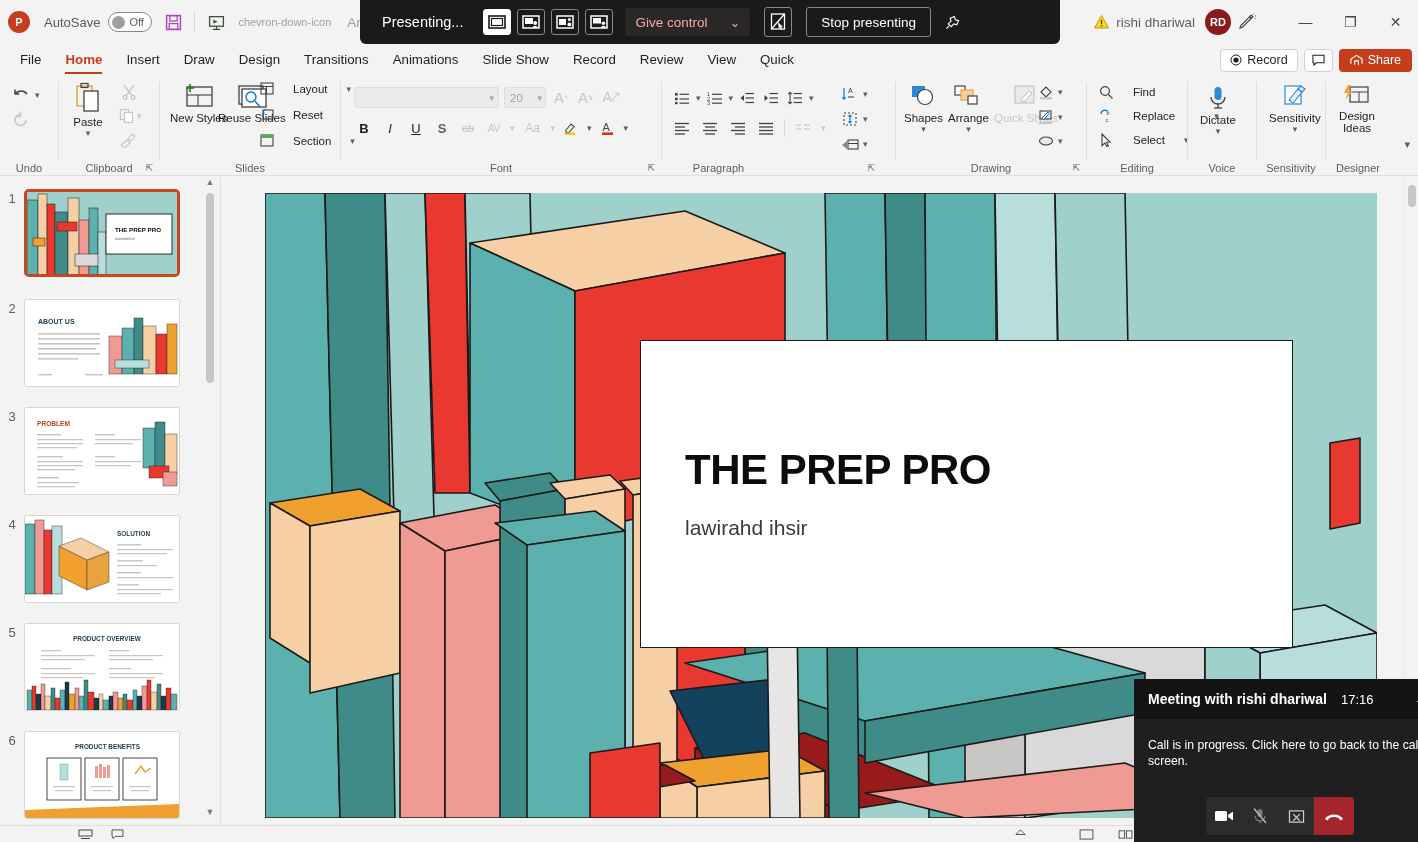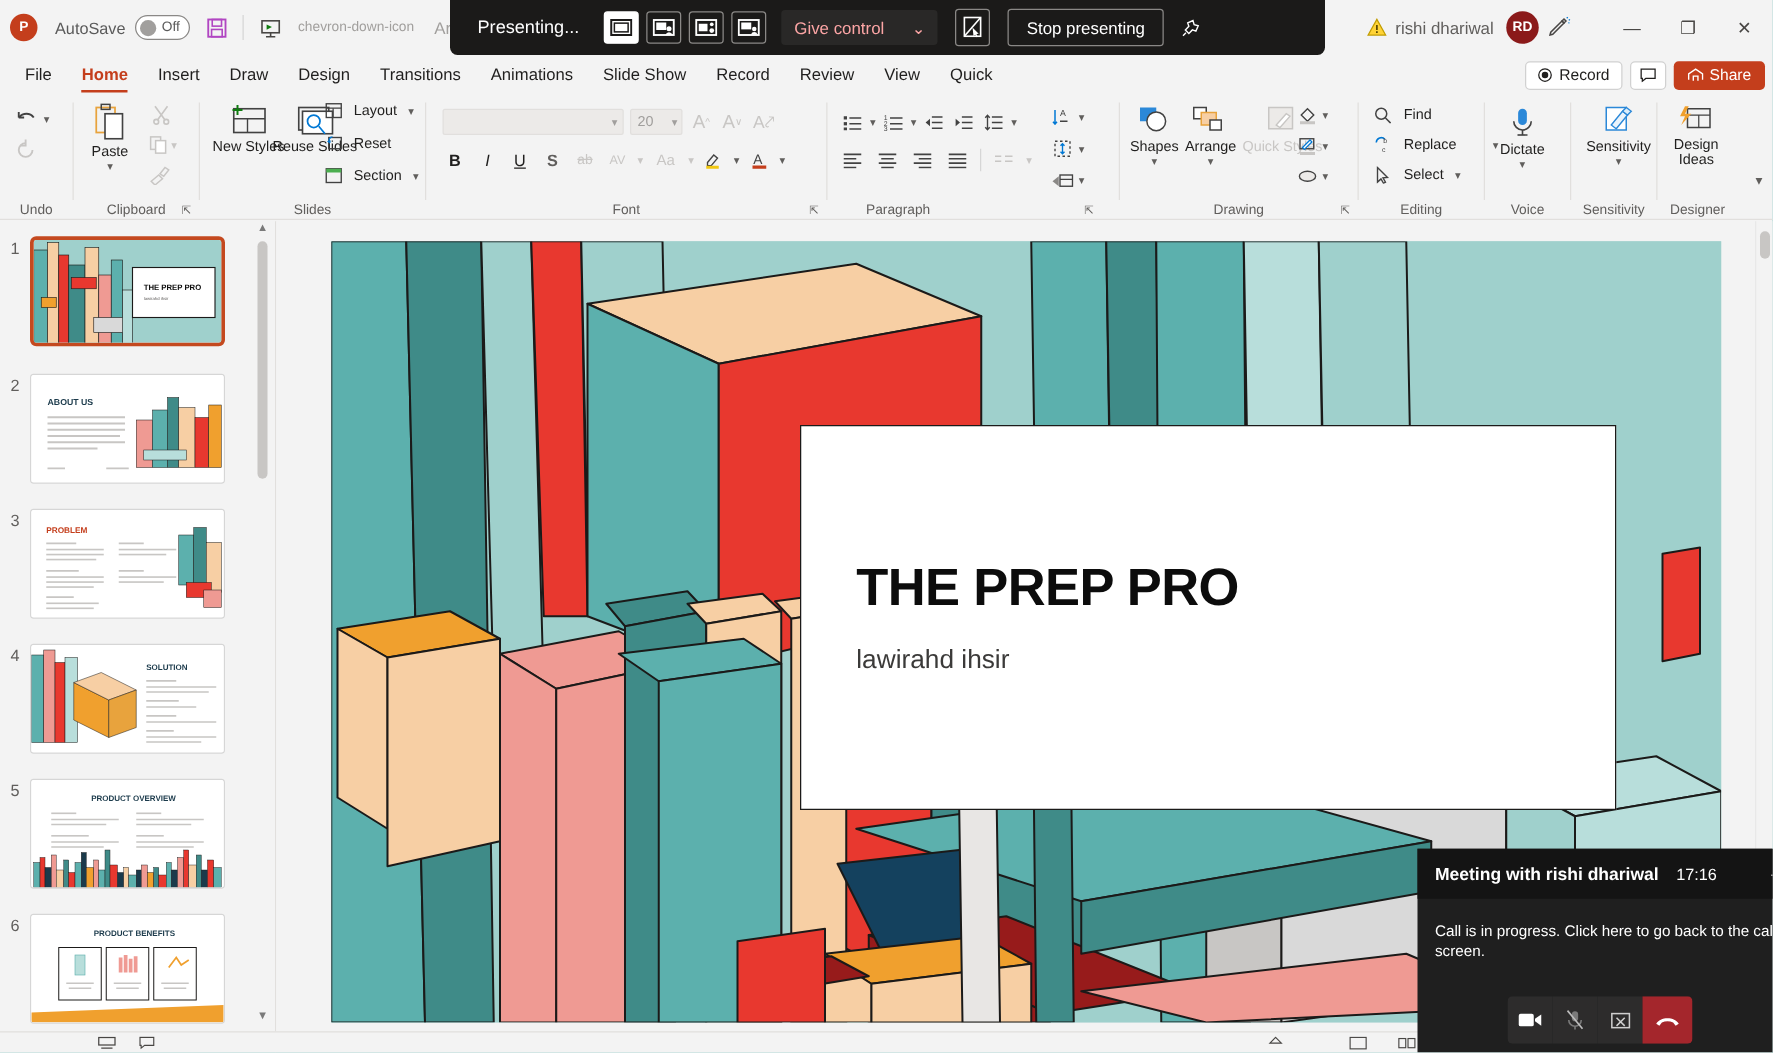--- a/index.html
+++ b/index.html
@@ -95,21 +95,21 @@
   .ribbon{
     position:absolute;left:0;top:76px;width:1418px;height:100px;
     background:#f3f3f3;border-bottom:1px solid #e1dfdd;
   }
   .rgroup{ position:absolute; top:0; height:100px; }
   .rgroup-label{ position:absolute;bottom:2px;width:100%;text-align:center;font-size:11px;color:#605e5c;}
   .grp-sep{ position:absolute;top:6px;width:1px;height:78px;background:#e1dfdd;}
   .big-btn{ display:flex;flex-direction:column;align-items:center;font-size:11.5px;color:#201f1e;}
   .big-btn .lbl{ margin-top:2px; text-align:center; line-height:12px;}
   .dim{ color:#c8c6c4 !important; }
-  .sm-row{ display:flex;align-items:center;gap:9px;font-size:11.5px;}
+  .sm-row{ display:flex;align-items:center;gap:19px;font-size:11.5px;}
   .font-box{
     width:145px;height:21px;background:#eceae8;border:1px solid #e1dfdd;border-radius:2px;
     display:flex;align-items:center;justify-content:flex-end;padding-right:4px;color:#a19f9d;font-size:10px;
   }
   .size-box{
     width:42px;height:21px;background:#eceae8;border:1px solid #e1dfdd;border-radius:2px;
     display:flex;align-items:center;padding-left:5px;color:#a19f9d;font-size:11.5px;justify-content:space-between;padding-right:3px;
   }
   .fmt-btn{ width:20px;height:20px;display:flex;align-items:center;justify-content:center;font-size:13px;color:#201f1e;}
   .dlg-launch{ position:absolute;bottom:3px;right:6px;font-size:9px;color:#605e5c;}

